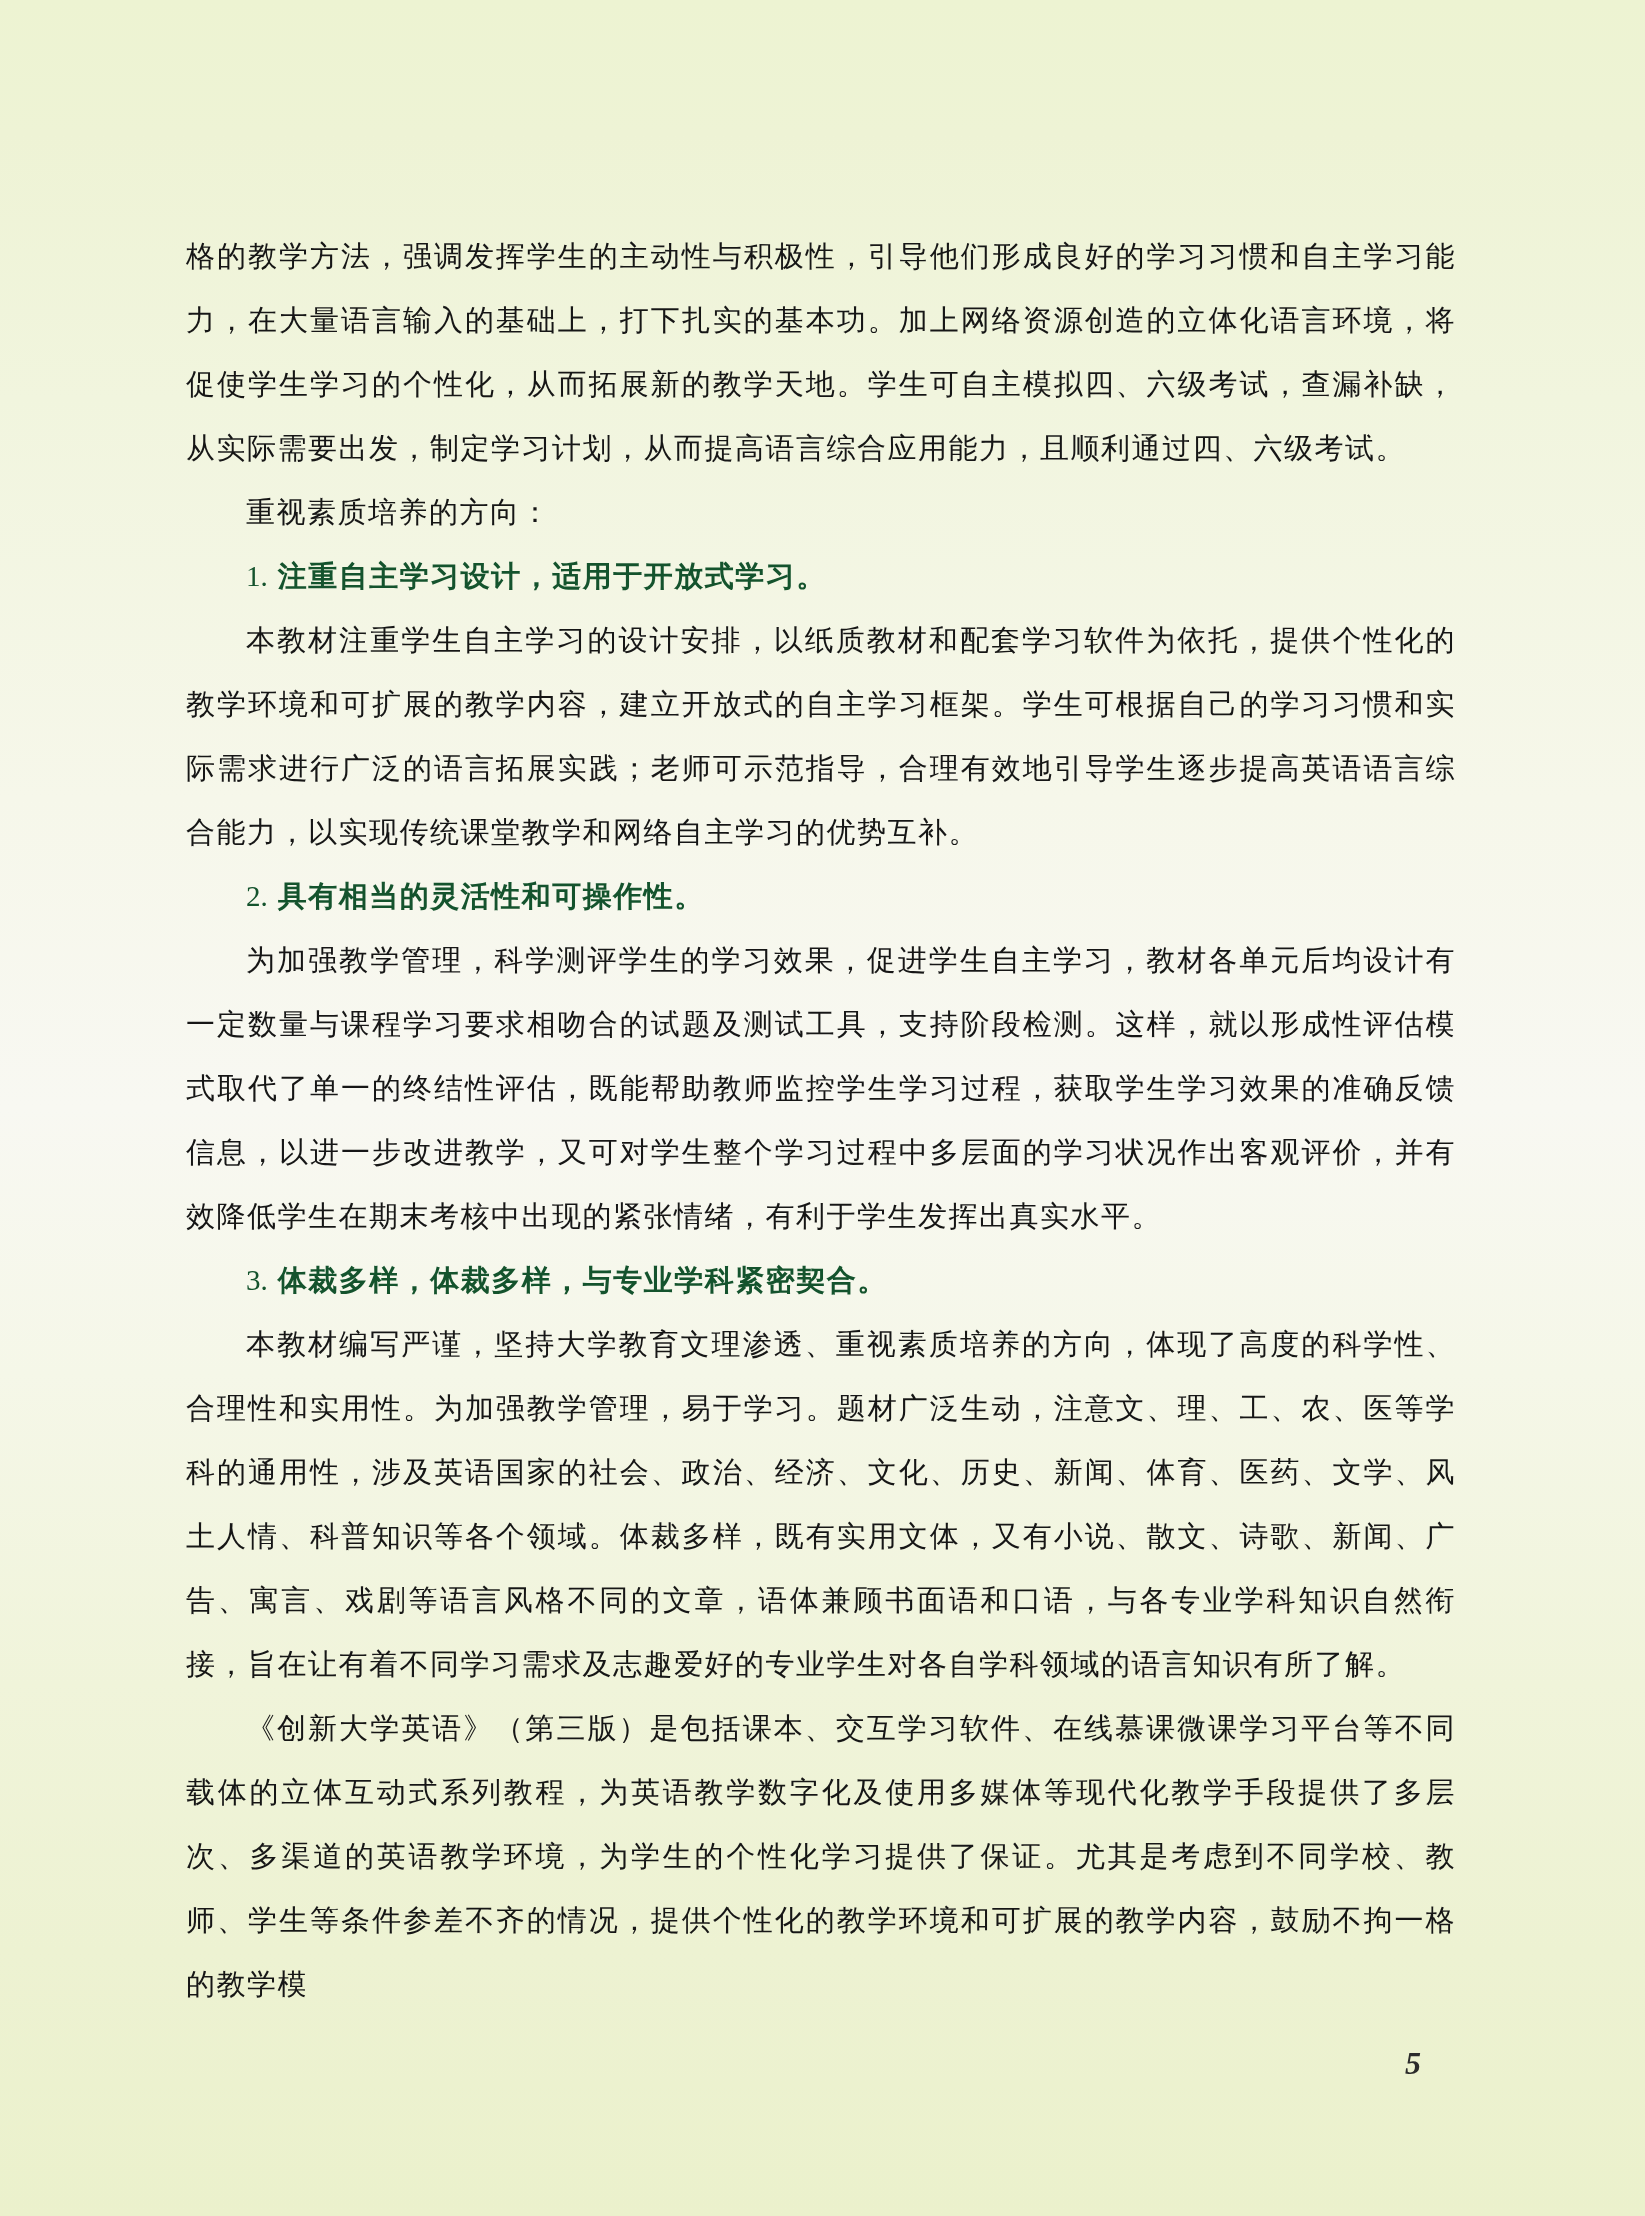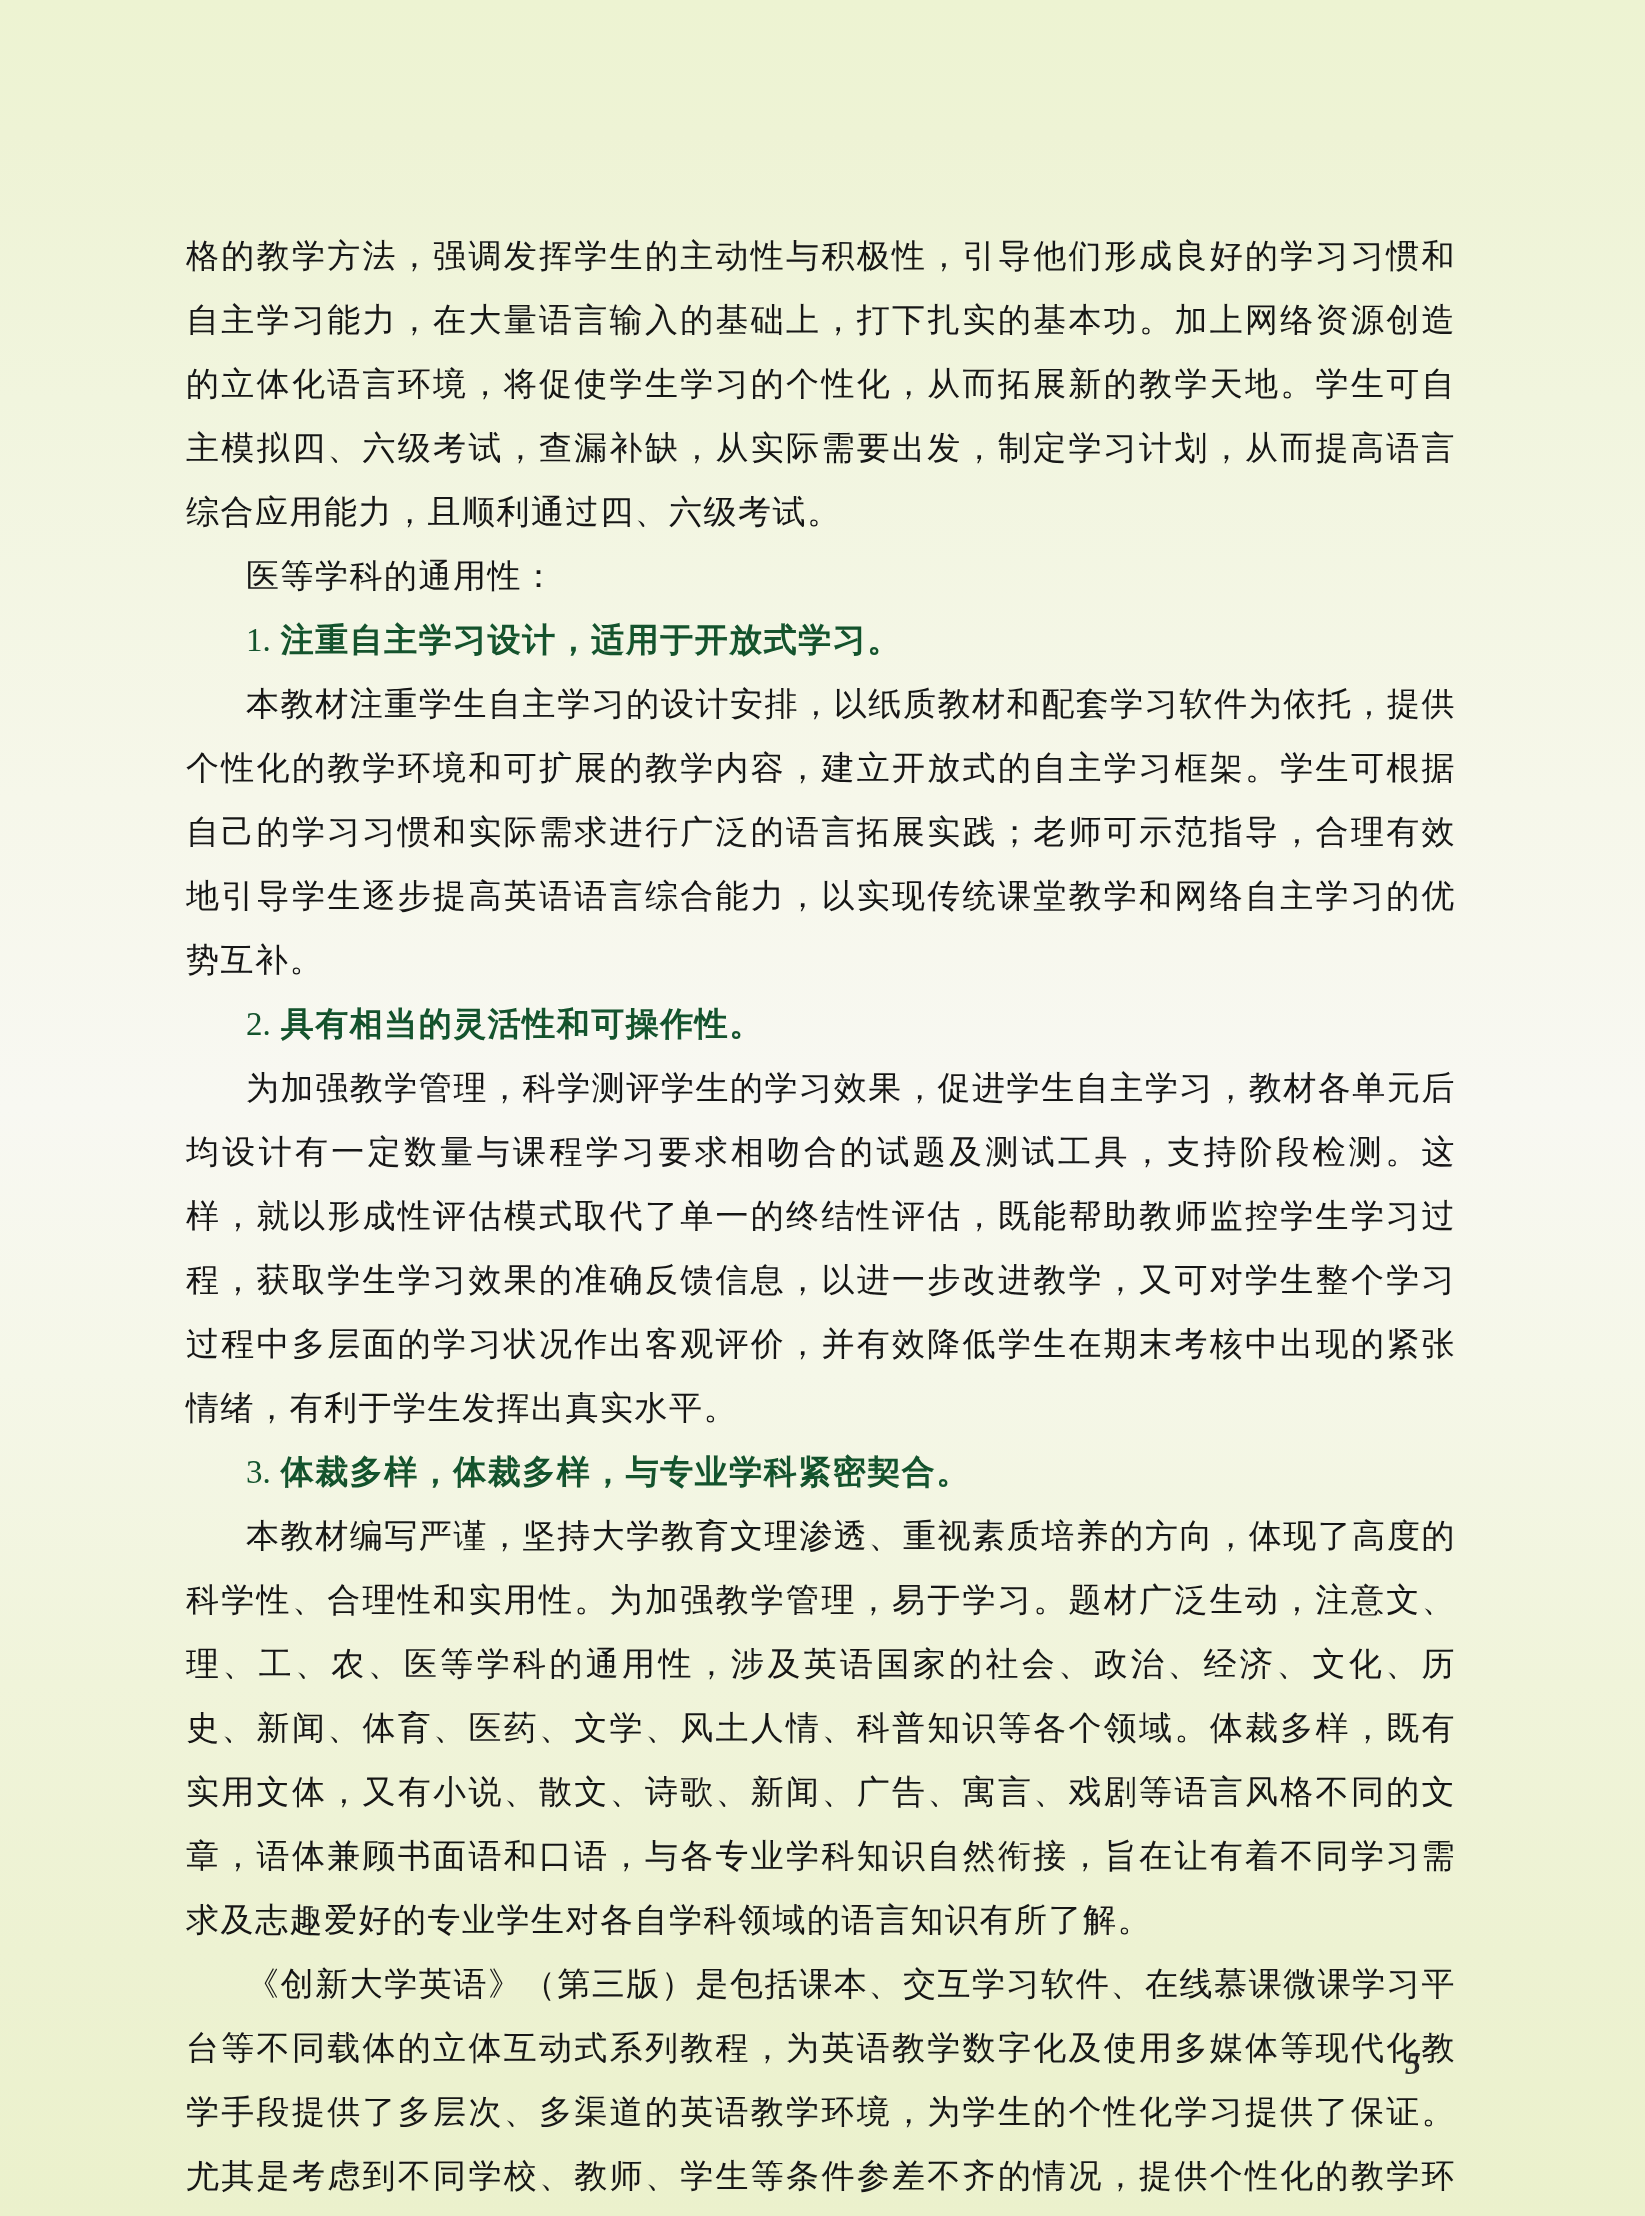--- a/index.html
+++ b/index.html
@@ -26,21 +26,21 @@
   }
   .text-block {
     position: absolute;
     left: 186px;
     top: 224px;
     width: 1270px;
   }
   p {
     margin: 0;
     padding: 0;
-    font-size: 33px;
+    font-size: 29px;
     line-height: 64px;
     letter-spacing: 1.5px;
     text-align: justify;
     text-justify: inter-character;
     color: #161616;
   }
   p.indent {
     text-indent: 60px;
   }
   p.no-indent {
@@ -68,21 +68,21 @@
     letter-spacing: 0;
   }
 </style>
 </head>
 <body>
 
 <div class="text-block">
 
   <p class="no-indent">格的教学方法，强调发挥学生的主动性与积极性，引导他们形成良好的学习习惯和自主学习能力，在大量语言输入的基础上，打下扎实的基本功。加上网络资源创造的立体化语言环境，将促使学生学习的个性化，从而拓展新的教学天地。学生可自主模拟四、六级考试，查漏补缺，从实际需要出发，制定学习计划，从而提高语言综合应用能力，且顺利通过四、六级考试。</p>
 
-  <p class="indent">医等学科的通用性：</p>
+  <p class="indent">重视素质培养的方向：</p>
 
   <p class="heading">
     <span class="h-num">1.</span><span>注重自主学习设计，适用于开放式学习。</span>
   </p>
 
   <p class="indent">本教材注重学生自主学习的设计安排，以纸质教材和配套学习软件为依托，提供个性化的教学环境和可扩展的教学内容，建立开放式的自主学习框架。学生可根据自己的学习习惯和实际需求进行广泛的语言拓展实践；老师可示范指导，合理有效地引导学生逐步提高英语语言综合能力，以实现传统课堂教学和网络自主学习的优势互补。</p>
 
   <p class="heading">
     <span class="h-num">2.</span><span>具有相当的灵活性和可操作性。</span>
   </p>

